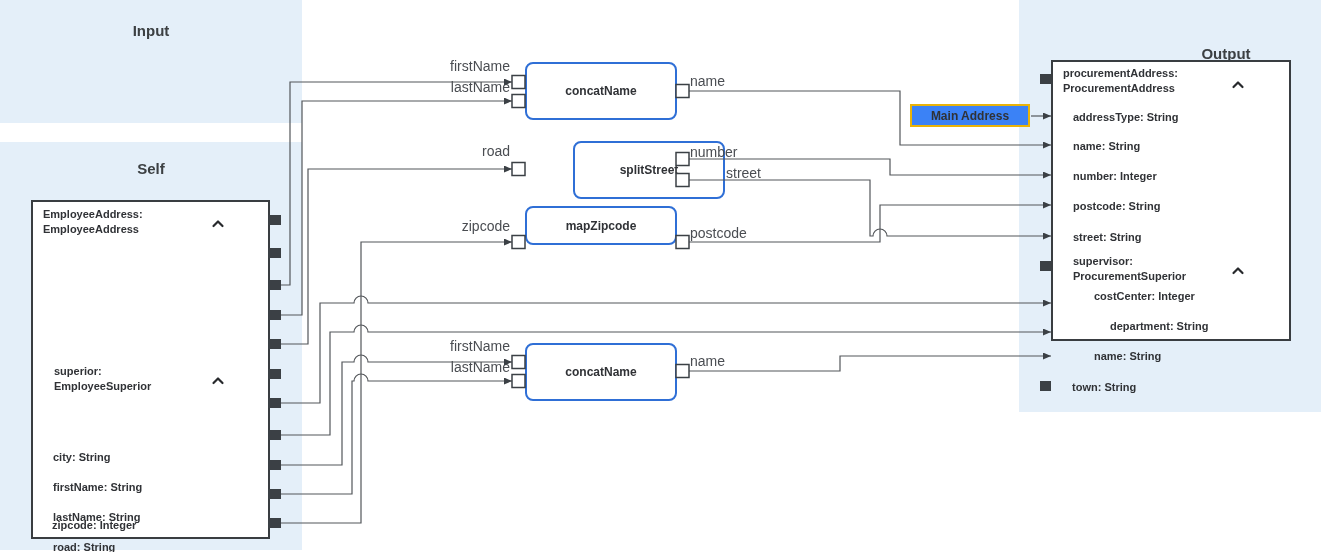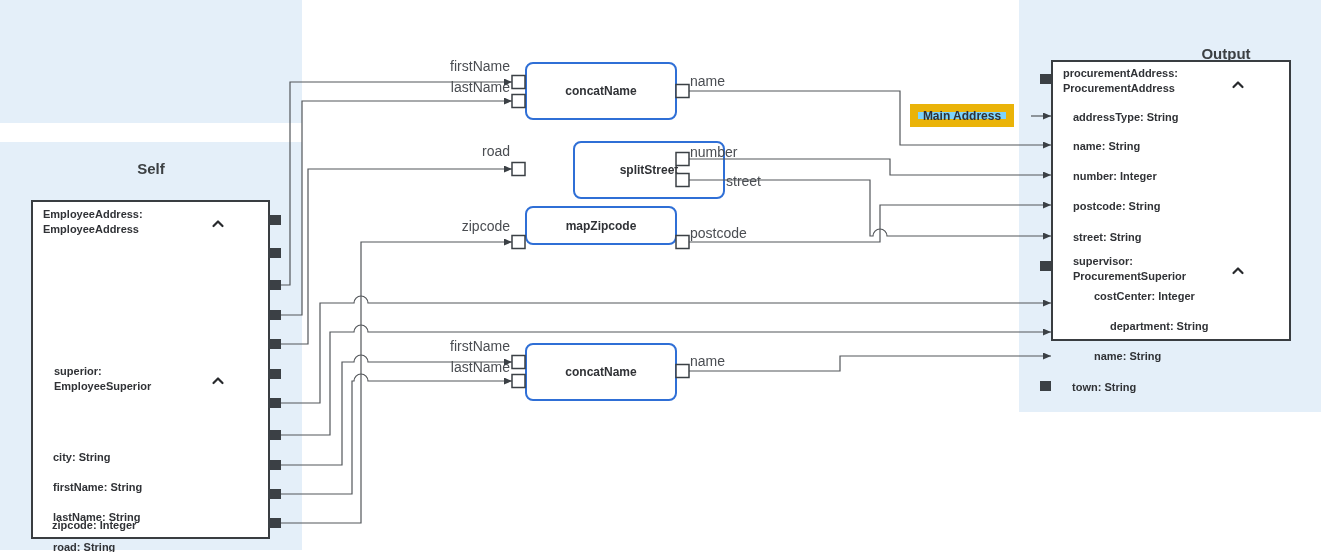--- a/index.html
+++ b/index.html
@@ -10,34 +10,35 @@
   .panel{position:absolute;background:#ffffff;border:2px solid #393d41;box-sizing:border-box;}
   .ptitle{position:absolute;font-size:11px;font-weight:700;line-height:15px;white-space:pre-line;color:#303236;}
   .row{position:absolute;font-size:11px;font-weight:700;line-height:14px;height:14px;color:#303236;white-space:nowrap;}
   .chev{position:absolute;width:14px;height:10px;cursor:pointer;}
   .tbox{position:absolute;left:525px;width:152px;background:#fff;border:2px solid #2f6fd6;
         border-radius:8px;box-sizing:border-box;display:flex;align-items:center;justify-content:center;
         font-size:12px;font-weight:700;color:#303236;}
   .plabel{position:absolute;font-size:14px;line-height:12px;color:#4a4d52;white-space:nowrap;}
   .plabel.in{left:422px;width:88px;text-align:right;}
   .plabel.out{left:690px;}
-  .constbox{position:absolute;left:910px;top:104px;width:104px;height:23px;background:#7dd3fc;
-            border:8px solid #eab308;box-sizing:border-box;display:flex;align-items:center;justify-content:center;
+  .constbox{position:absolute;left:910px;top:104px;width:120px;height:23px;background:#3b82f6;
+            border:2px solid #eab308;box-sizing:border-box;display:flex;align-items:center;justify-content:center;
             font-size:12px;font-weight:700;color:#303236;}
   #wires{position:absolute;left:0;top:0;pointer-events:none;}
 </style>
 </head>
 <body>
 
 <div id="canvas">
 
   <div class="bgblock" style="left:0;top:0;width:302px;height:123px;"></div>
   <div class="bgblock" style="left:0;top:142px;width:302px;height:408px;"></div>
   <div class="bgblock" style="left:1019px;top:0;width:302px;height:412px;"></div>
 
+  <div class="colhead" style="left:0;top:22px;">Input</div>
   <div class="colhead" style="left:0;top:160px;">Self</div>
   <div class="colhead" style="left:1075px;top:22px;margin-top:23px;">Output</div>
 
   <div class="panel" style="left:31px;top:200px;width:239px;height:339px;">
     <div class="ptitle" style="left:10px;top:5px;"><span>EmployeeAddress:</span><br><span>EmployeeAddress</span></div>
     <span class="chev" style="left:178px;top:13px;"><svg width="14" height="10" viewBox="0 0 14 10">
           <path d="M2.5 7 L7 2.5 L11.5 7" fill="none" stroke="#27292c" stroke-width="2.2" stroke-linecap="round" stroke-linejoin="round"></path>
         </svg></span>
 
     <div class="row" style="left:20px;top:248px;"><span>city: String</span></div>
@@ -88,21 +89,21 @@
   <div class="tbox" style="top:343px;height:58px;">
       <span>concatName</span>
     </div>
 
   <div class="plabel in" style="top:60px;">firstName</div>
   <div class="plabel in" style="top:81px;">lastName</div>
   <div class="plabel out" style="top:75px;">name</div>
 
   <div class="plabel in" style="top:145px;">road</div>
   <div class="plabel out" style="top:146px;">number</div>
-  <div class="plabel out" style="top:175px;padding-left:36px;">street</div>
+  <div class="plabel out" style="top:167px;padding-left:36px;">street</div>
 
   <div class="plabel in" style="top:220px;">zipcode</div>
   <div class="plabel out" style="top:227px;">postcode</div>
 
   <div class="plabel in" style="top:340px;">firstName</div>
   <div class="plabel in" style="top:361px;">lastName</div>
   <div class="plabel out" style="top:355px;">name</div>
 
   <div class="constbox">
       <span>Main Address</span>

